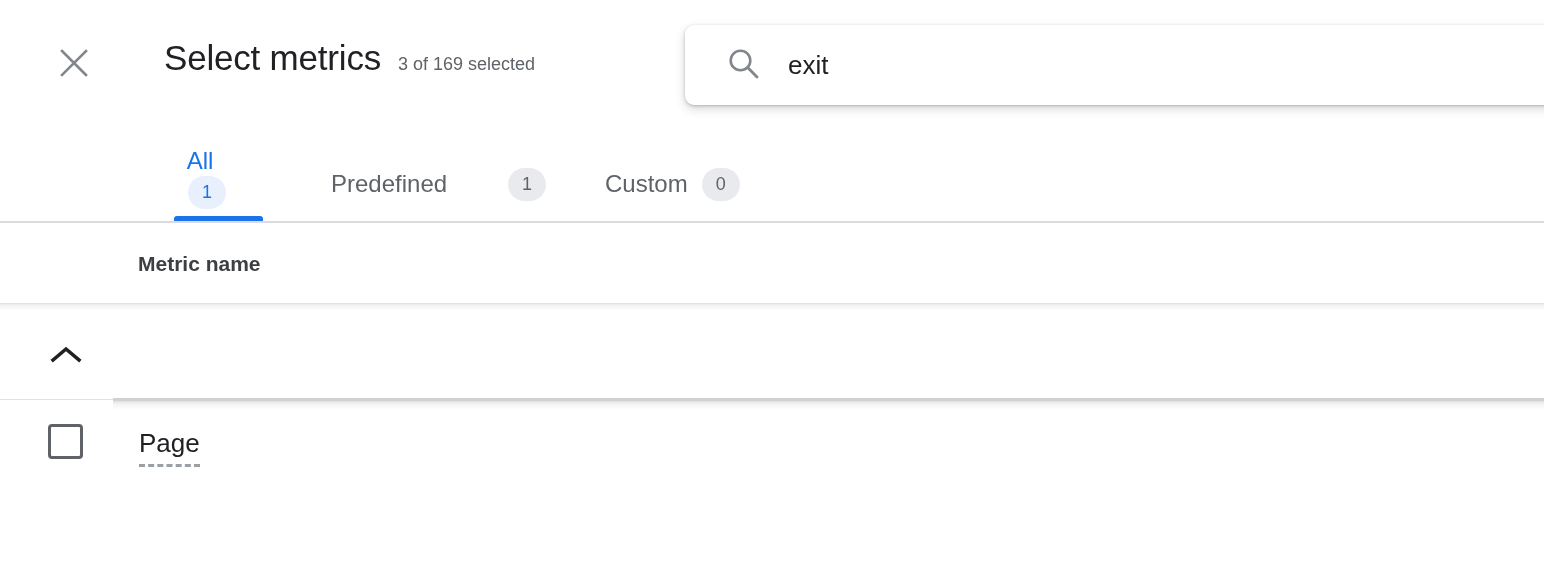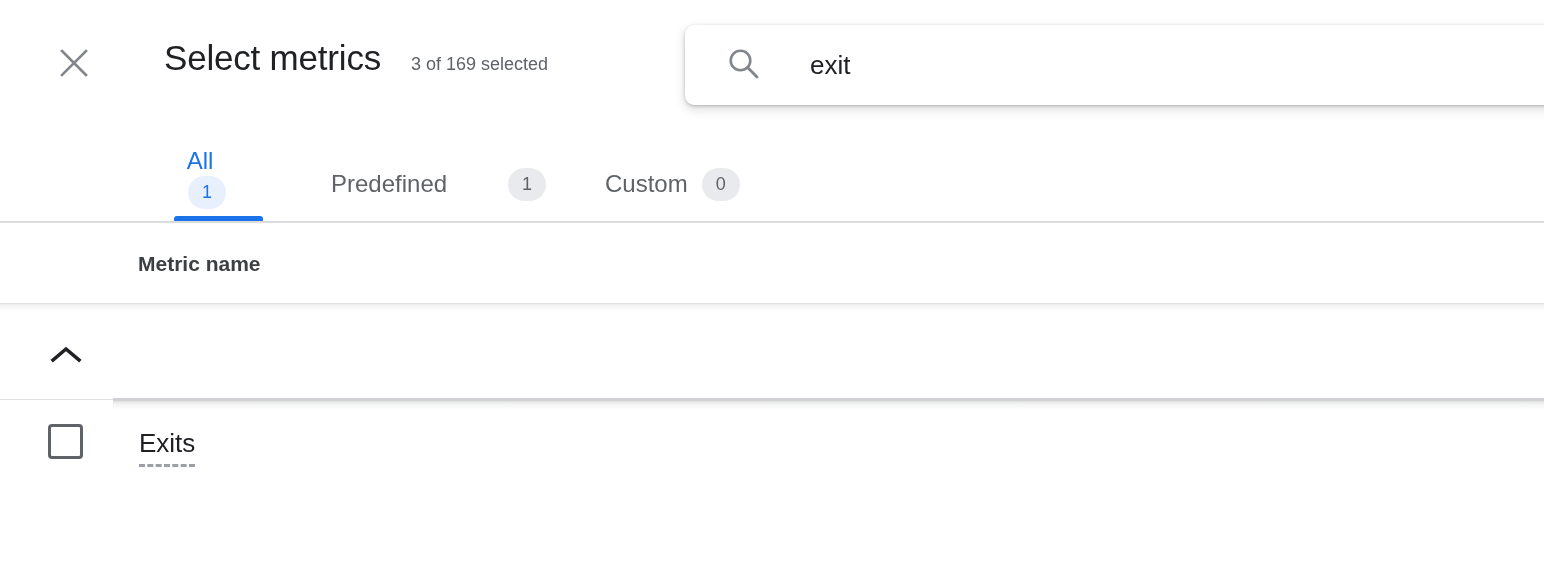--- a/index.html
+++ b/index.html
@@ -48,21 +48,21 @@
   }
   #page-title {
     font-size: 35px;
     line-height: 42px;
     font-weight: 400;
     color: #202124;
     letter-spacing: -0.2px;
     white-space: nowrap;
   }
   #selected-count {
-    margin-left: 30px;
+    margin-left: 17px;
     font-size: 18px;
     line-height: 24px;
     font-weight: 400;
     color: #5f6368;
     white-space: nowrap;
   }
 
   
   #search-card {
     position: absolute;
@@ -81,21 +81,21 @@
   }
   #search-icon { flex: 0 0 auto; display: block; }
   #search-input {
     border: none;
     outline: none;
     background: transparent;
     font-family: "Liberation Sans", sans-serif;
     font-size: 26px;
     line-height: 32px;
     color: #202124;
-    margin-left: 50px;
+    margin-left: 28px;
     width: 700px;
     padding: 0;
   }
   #search-input::placeholder { color: #80868b; }
 
   
   #tabs {
     position: absolute;
     left: 0; top: 146px;
     width: 1544px;
@@ -332,14 +332,14 @@
     </svg>
   </span>
 </div>
 
 <div id="group-divider-left"></div>
 <div id="group-divider-right"></div>
 <div id="group-divider-shadow"></div>
 
 <div id="metric-row">
   <span id="metric-checkbox" role="checkbox" aria-checked="false"></span>
-  <span id="metric-name">Exits</span>
+  <span id="metric-name">Page</span>
 </div>
 
 </body></html>

